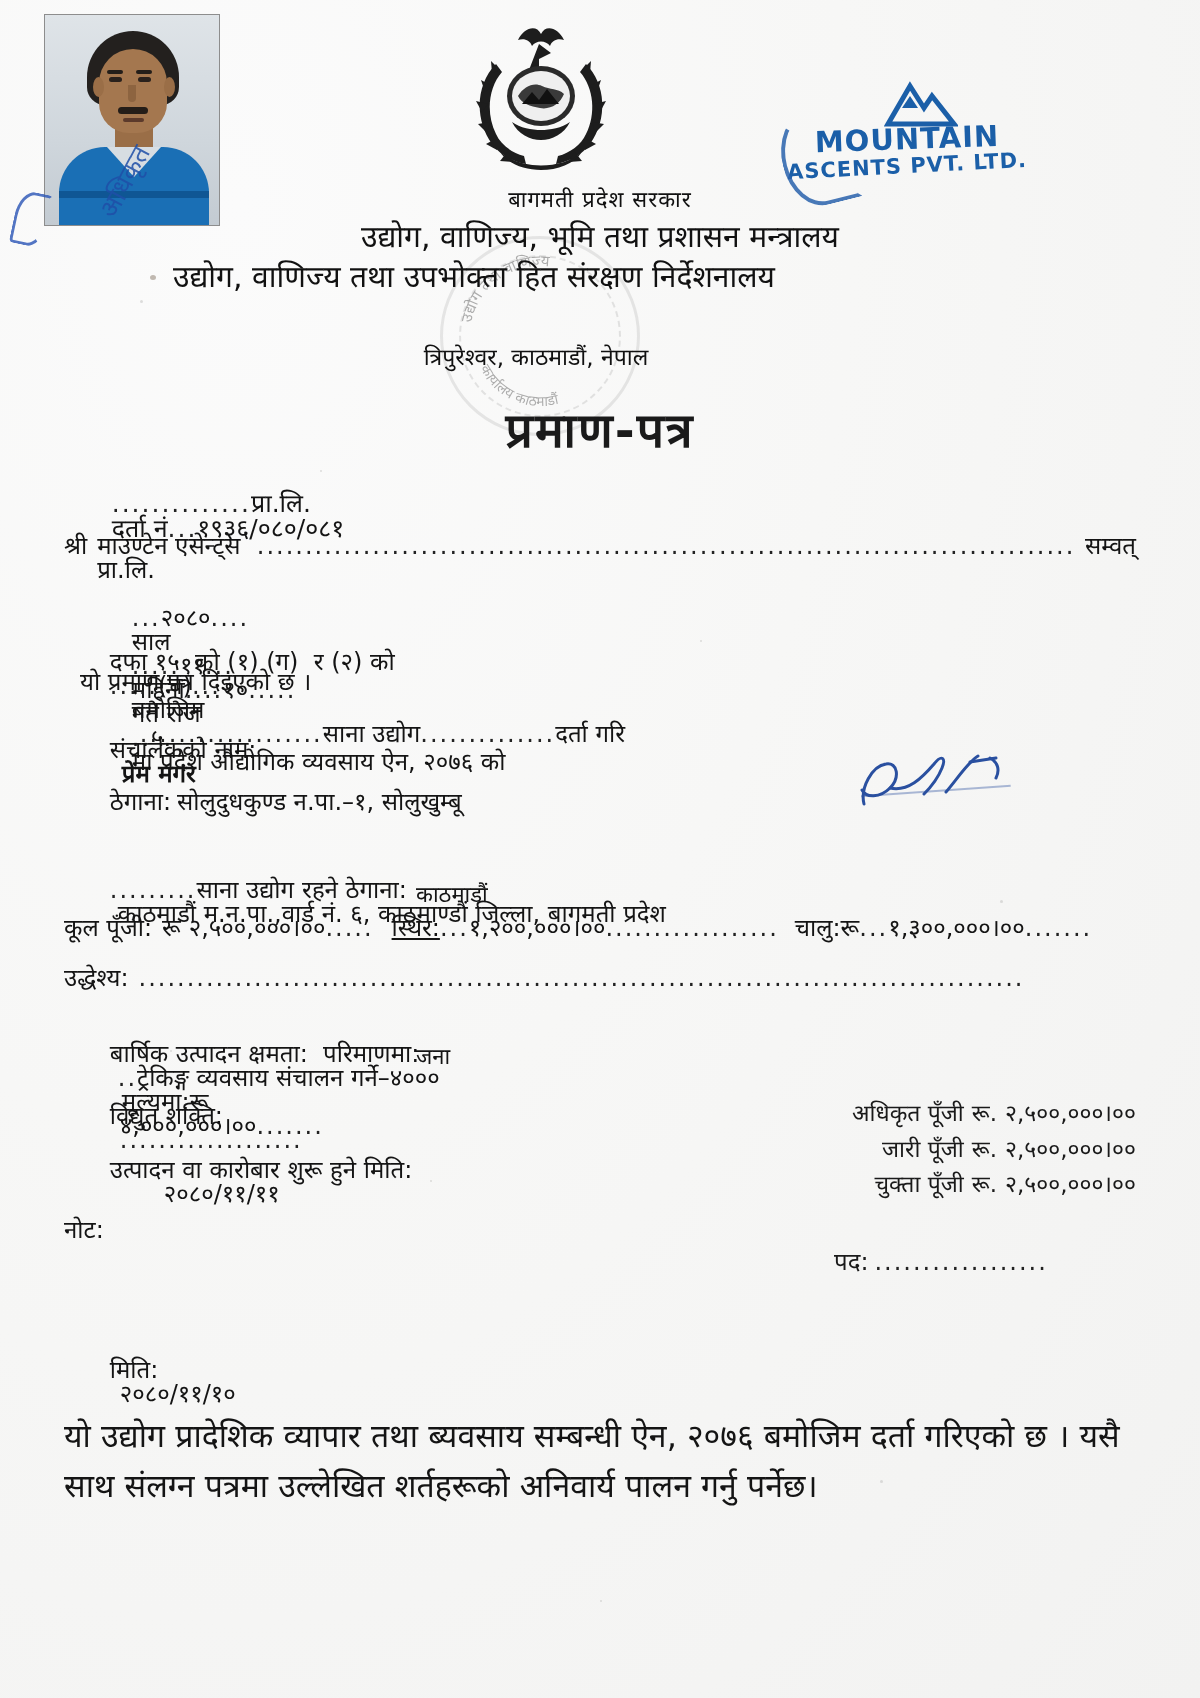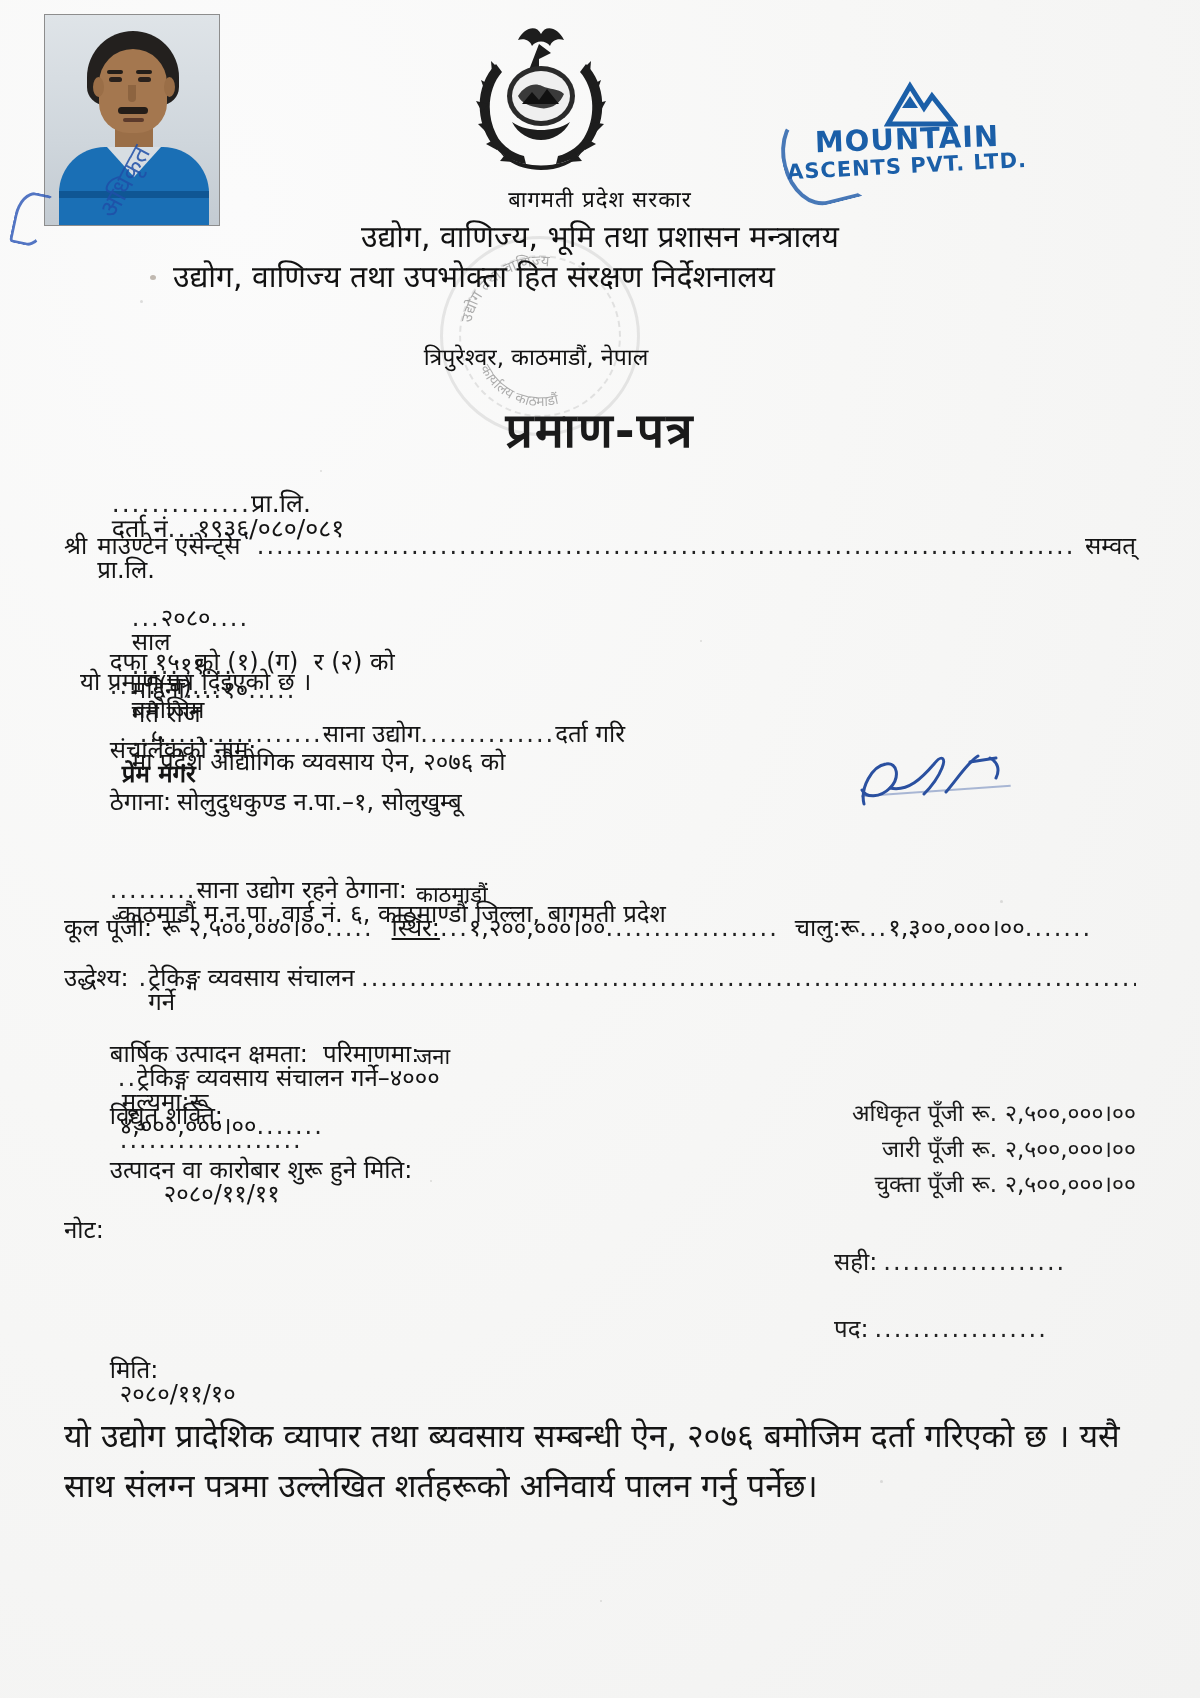--- a/index.html
+++ b/index.html
@@ -347,21 +347,21 @@
     <div id="l-cap" class="ln">
       <span>कूल पूँजी:</span>
       <span style="margin-left:10px;">रू</span>
       <span style="margin-left:8px;">२,५००,०००।००</span><span class="dots">.....</span>
       <span style="margin-left:18px;text-decoration:underline;">स्थिर:</span><span class="dots">...</span><span>१,२००,०००।००</span><span class="dots">..................</span>
       <span style="margin-left:16px;">चालु:रू</span><span class="dots">...</span><span>१,३००,०००।००</span><span class="dots">.......</span>
     </div>
 
     <div id="l-obj" class="ln">
       <span>उद्धेश्य:</span>
-      <span class="dots" style="margin-left:10px;">.</span><span>ट्रेकिङ्ग व्यवसाय संचालन गर्ने</span><span class="grow dots">...........................................................................................</span>
+      <span class="dots" style="margin-left:10px;">.</span><span class="grow dots">...........................................................................................</span>
     </div>
 
     <div id="l-prod" class="ln">
       <span>बार्षिक उत्पादन क्षमता:  परिमाणमा:</span>
       <span class="dots" style="margin-left:8px;">..</span><span>ट्रेकिङ्ग व्यवसाय संचालन गर्ने–४०००</span>
       <span style="margin-left:12px;">मूल्यमा:रू</span>
       <span style="margin-left:10px;">४,०००,०००।००</span><span class="dots">.......</span>
     </div>
     <div id="l-jana" class="ln">जना</div>
 
@@ -397,24 +397,20 @@
       </div>
       <div class="cb-row">
         <span>चुक्ता पूँजी</span>
         <span>रू.</span>
         <span>२,५००,०००।००</span>
       </div>
     </div>
 
     <div id="sig-block">
       <div class="sg-row">
-        <span>सही:</span>
-        <span class="dots">...................</span>
-      </div>
-      <div class="sg-row">
         <span>पद:</span>
         <span class="dots">..................</span>
       </div>
     </div>
   </div>
 
   <div id="signature">
     <svg viewBox="0 0 170 72" xmlns="http://www.w3.org/2000/svg">
       <g fill="none" stroke="#2a50a0" stroke-width="3" stroke-linecap="round">
         <path d="M14 56 C10 40 22 18 36 16 C48 14 50 30 40 40 C30 50 16 50 12 42"></path>

